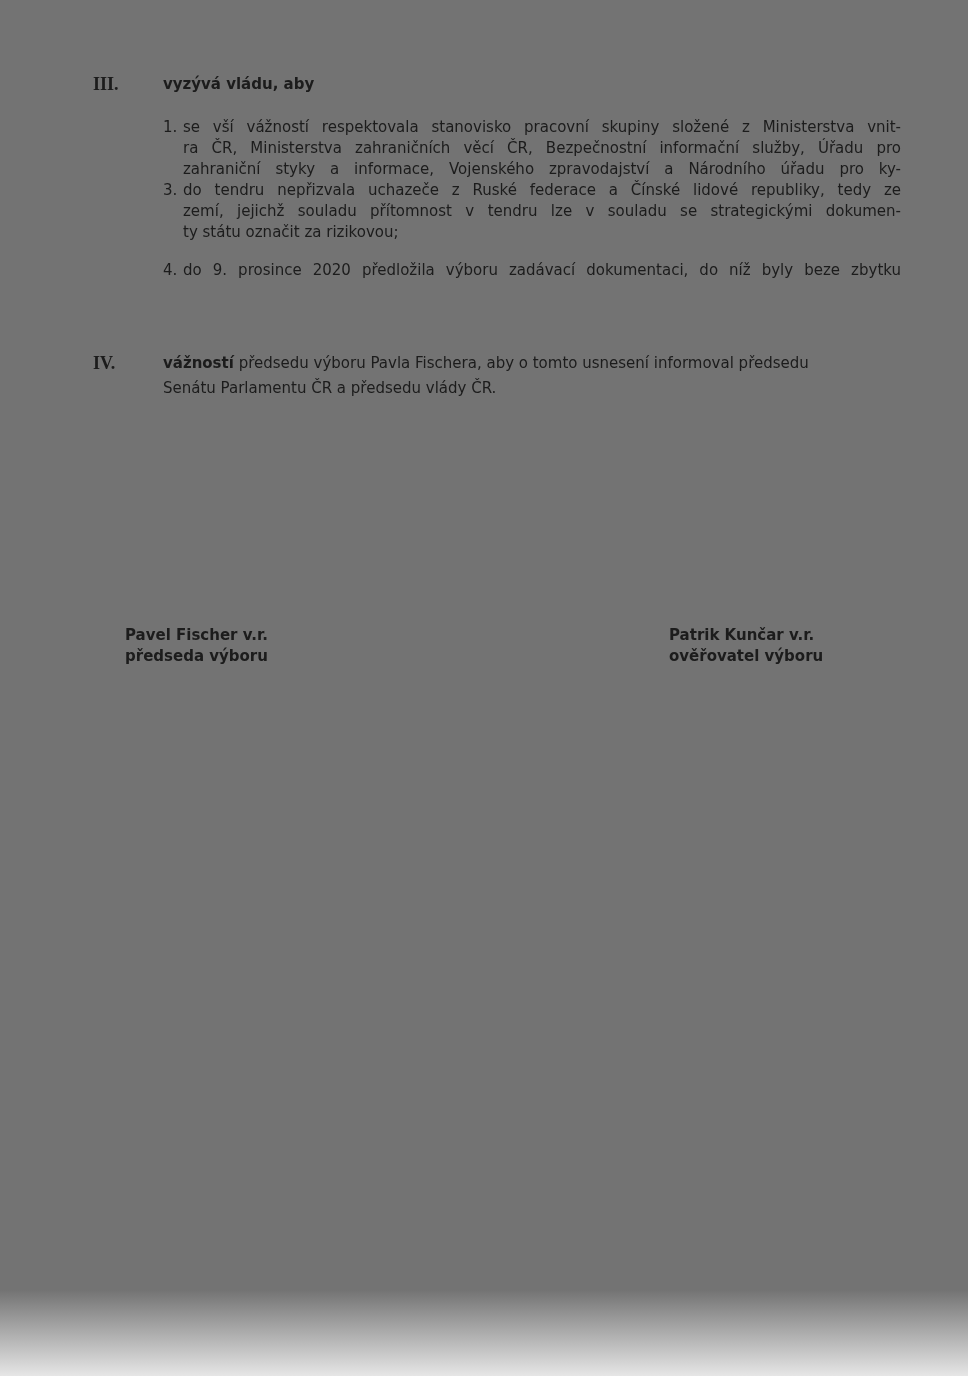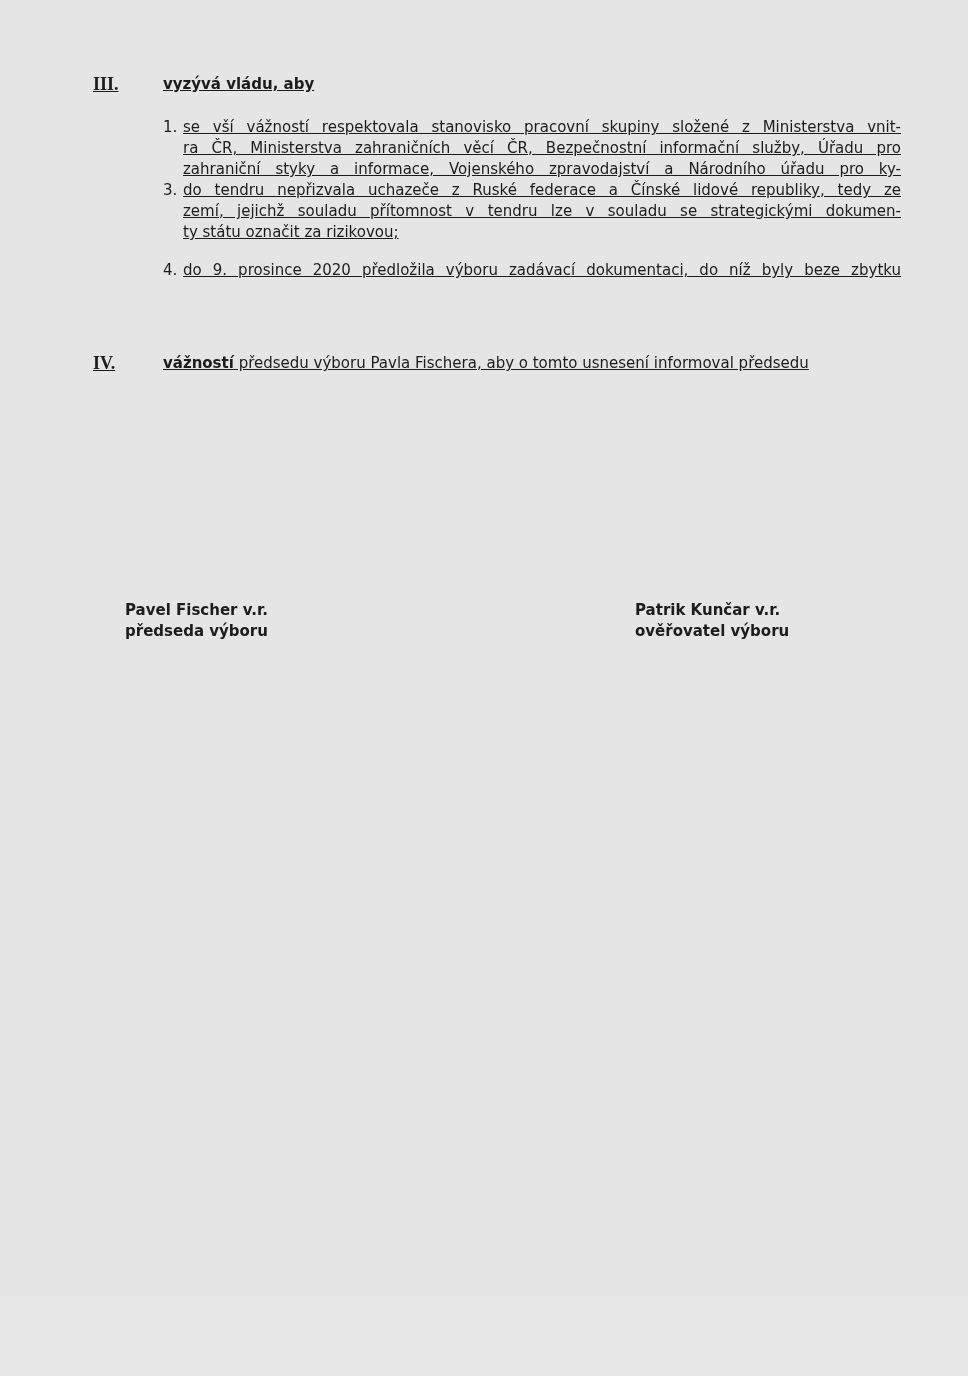--- a/index.html
+++ b/index.html
@@ -1,25 +1,24 @@
 <!DOCTYPE html>
 <html lang="cs"><head>
 <meta charset="utf-8">
 <title>Document</title>
 <style>
   html, body { margin: 0; padding: 0; background: #ffffff; }
   .page {
     position: relative;
     width: 968px;
     height: 1376px;
-    background: #e5e5e5;
+    background: #737373;
     overflow: hidden;
     font-family: "DejaVu Sans", sans-serif;
     color: #1c1c1c;
-    text-decoration: underline;
   }
   .content { padding: 74px 67px 0 93px; }
 
   .sec { display: flex; }
   .roman {
     width: 70px;
     flex: none;
     font-family: "Liberation Serif", serif;
     font-weight: bold;
     font-size: 18px;
@@ -57,21 +56,21 @@
   .signatures {
     position: relative;
     margin-top: 224px;
     height: 42px;
     font-size: 15px;
     font-weight: bold;
     line-height: 21px;
   }
   .sig { position: absolute; top: 0; white-space: nowrap; }
   .sig-left { left: 32px; }
-  .sig-right { left: 542px; }
+  .sig-right { left: 576px; }
 
   .bottom-fade {
     position: absolute;
     left: 0; right: 0; bottom: 0;
     height: 86px;
     background: linear-gradient(180deg, rgba(230,230,230,0) 0%, #e6e6e6 100%);
     pointer-events: none;
   }
 </style>
 </head>
@@ -106,20 +105,21 @@
 
         </ol>
       </div>
     </section>
 
     <section class="sec sec-iv">
       <div class="roman">IV.</div>
       <div class="sec-body">
         <div class="para">
           <div class="pline"><span class="bold">vážností</span><span> předsedu výboru Pavla Fischera, aby o tomto usnesení informoval předsedu</span></div>
+          <div class="pline">Senátu Parlamentu ČR a předsedu vlády ČR.</div>
         </div>
       </div>
     </section>
 
     <div class="signatures">
       <div class="sig sig-left">
         <div>Pavel Fischer v.r.</div>
         <div>předseda výboru</div>
       </div>
       <div class="sig sig-right">

